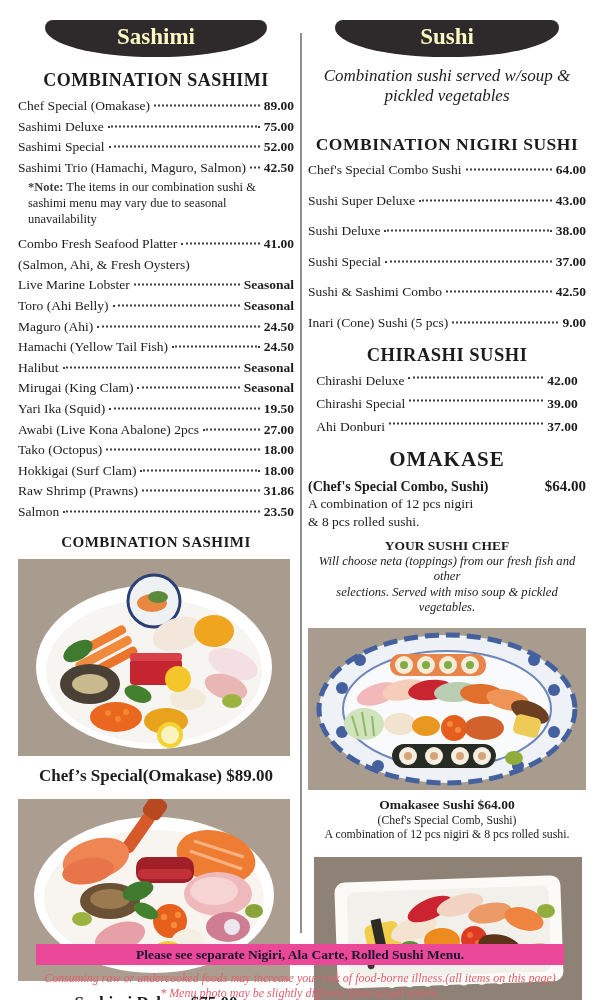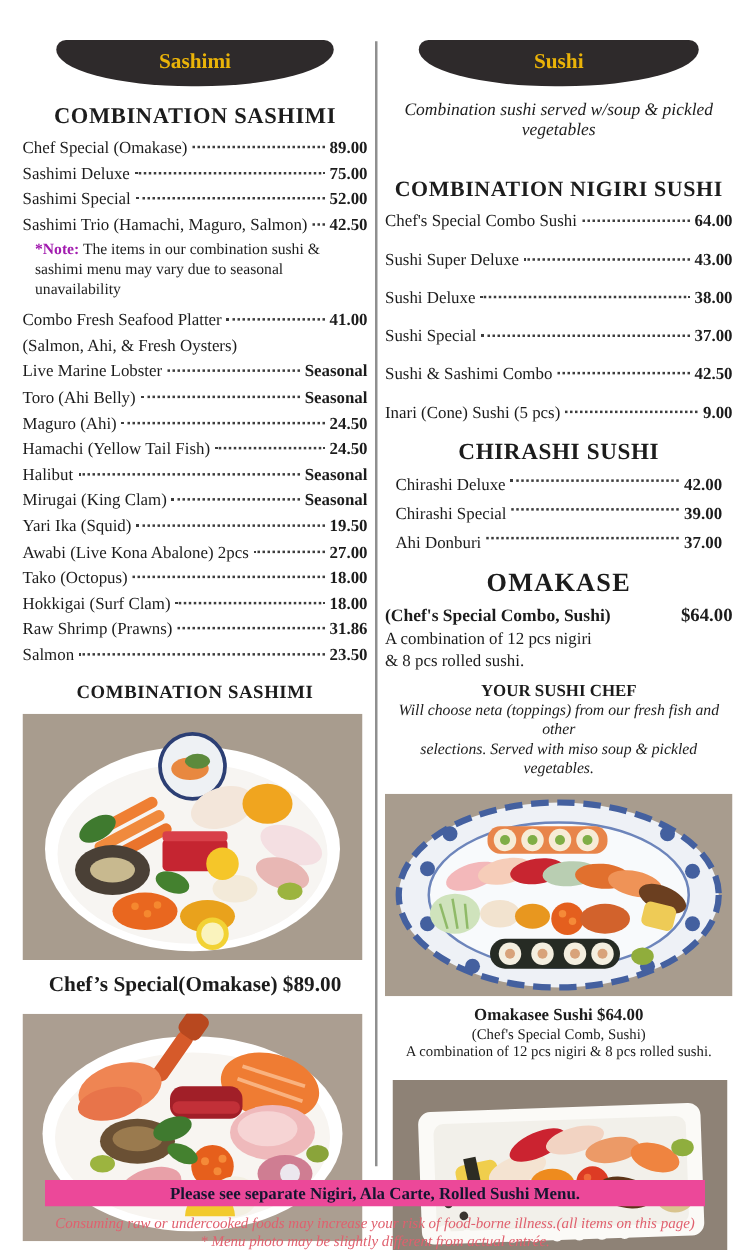--- a/index.html
+++ b/index.html
@@ -6,42 +6,42 @@
   html,body { background:#ffffff; }
   body { font-family:"Liberation Serif","DejaVu Serif",serif; color:#1c1c1c; }
   .page { position:relative; width:600px; height:1000px; background:#ffffff; overflow:hidden; margin:0 auto; }
 
   .divider { position:absolute; left:300px; top:33px; width:2px; height:900px; background:#8f8f8f; }
 
   .col { position:absolute; top:20px; }
   .col-left  { left:18px;  width:276px; }
   .col-right { left:308px; width:278px; }
 
-  .banner { width:222px; height:37px; margin:12px auto; background:#2e2a2b; color:#eab308;
-            text-align:center; font-weight:bold; font-size:17px; line-height:33px;
+  .banner { width:222px; height:37px; margin:0 auto; background:#2e2a2b; color:#fef9c3;
+            text-align:center; font-weight:bold; font-size:23px; line-height:33px;
             border-radius:8px 8px 50% 50% / 8px 8px 30px 30px; }
   .col-right .banner { width:224px; }
 
   .sec-title { text-align:center; font-weight:bold; letter-spacing:0.5px;margin-top:28px; }
   .t-lg { font-size:18px; margin-top:13px; }
   .t-md { font-size:15px; }
 
   .mlist { margin-top:7px; }
   .mi { display:flex; align-items:baseline; font-size:13.5px; margin-bottom:4.6px; }
   .mi-name { white-space:nowrap; }
   .mi-dots { flex:1; border-bottom:2px dotted #3c3c3c; margin:0 4px; transform:translateY(-3.5px); min-width:8px; }
   .mi-price { font-weight:bold; white-space:nowrap; }
   .mlist-wide .mi { margin-bottom:14.5px; font-size:13.5px; }
   .mlist-chirashi { width:94%; margin-left:auto; margin-right:auto; }
   .mlist-chirashi .mi { margin-bottom:7px;align-items:center; }
 
   .note { font-size:12.5px; margin:3px 0 9px 10px; line-height:1.25; }
   .note-label { font-weight:bold; }
 
-  .subtitle { text-align:center; font-style:italic; font-size:14px; margin-top:9px; margin-bottom:3px; }
+  .subtitle { text-align:center; font-style:italic; font-size:17px; margin-top:9px; margin-bottom:3px; }
 
   .photo-frame { margin-top:8px; }
   .photo-frame svg { display:block; }
 
   .caption-lg { text-align:center; font-weight:bold; font-size:17px; margin-top:10px; }
   .caption-md { text-align:center; font-weight:bold; font-size:13.5px; margin-top:7px; }
   .caption-sub { text-align:center; font-size:11.8px; line-height:1.25; }
 
   .omakase-title { text-align:center; font-weight:bold; font-size:21px; margin-top:12px; letter-spacing:1px; }
   .omakase-line { display:flex; justify-content:space-between; align-items:baseline; margin-top:6px; }
@@ -86,21 +86,21 @@
           <span class="mi-price">52.00</span>
         </div>
         <div class="mi">
           <span class="mi-name">Sashimi Trio (Hamachi, Maguro, Salmon)</span>
           <span class="mi-dots"></span>
           <span class="mi-price">42.50</span>
         </div>
       </div>
 
     <div class="note">
-      <span class="note-label" style="color:#a21caf;">*Note:</span><span> The items in our combination sushi &amp;</span><br>
+      <span class="note-label" style="color:#404040;">*Note:</span><span> The items in our combination sushi &amp;</span><br>
       <span>sashimi menu may vary due to seasonal unavailability</span>
     </div>
 
     <div class="mlist">
         <div class="mi">
           <span class="mi-name">Combo Fresh Seafood Platter</span>
           <span class="mi-dots"></span>
           <span class="mi-price">41.00</span>
         </div>
         <div class="mi noprice">

